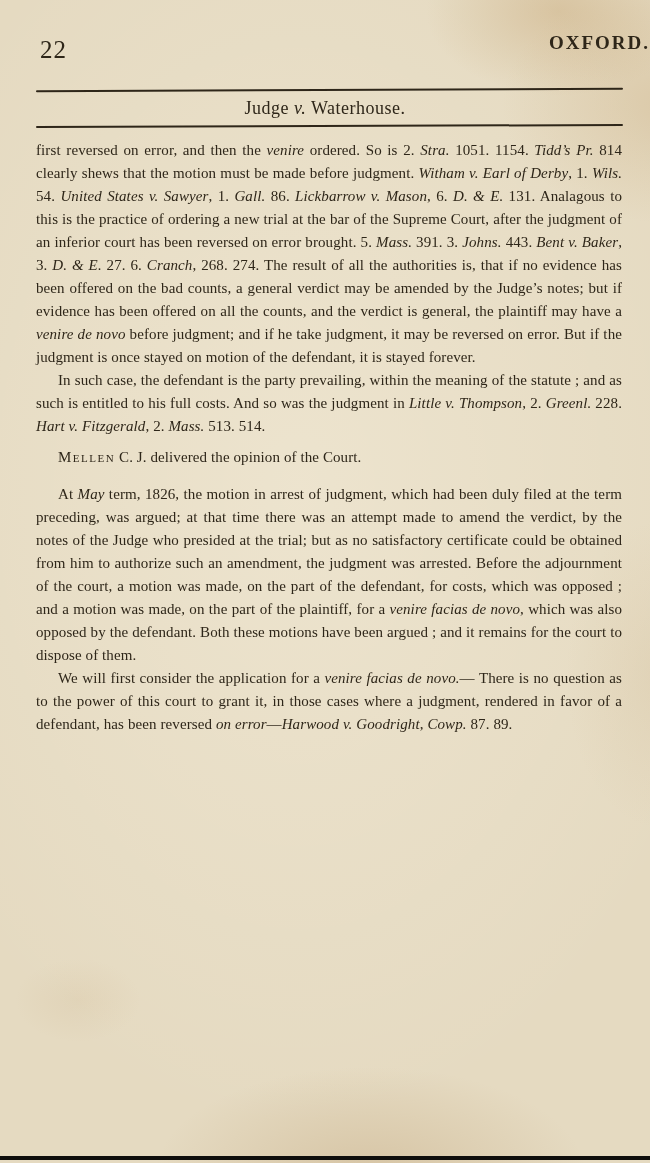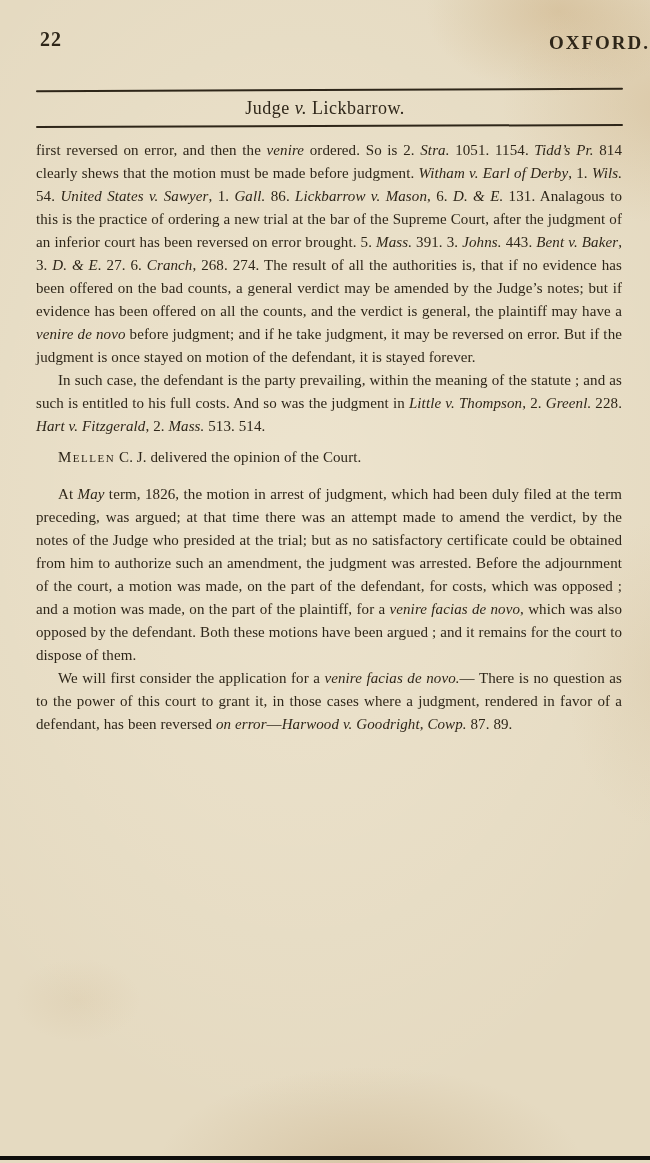--- a/index.html
+++ b/index.html
@@ -21,22 +21,22 @@
     background-image:
       radial-gradient(ellipse 190px 120px at 86% 1%, rgba(185,143,84,0.30), rgba(185,143,84,0) 70%),
       radial-gradient(ellipse 240px 170px at 103% 9%, rgba(185,143,84,0.22), rgba(185,143,84,0) 70%),
       radial-gradient(ellipse 300px 150px at 57% 101%, rgba(176,140,90,0.28), rgba(176,140,90,0) 72%),
       radial-gradient(ellipse 130px 220px at 101% 58%, rgba(185,150,100,0.12), rgba(185,150,100,0) 70%),
       radial-gradient(ellipse 90px 60px at 12% 86%, rgba(185,150,100,0.10), rgba(185,150,100,0) 70%),
       radial-gradient(ellipse 520px 760px at 46% 42%, rgba(255,250,236,0.30), rgba(255,250,236,0) 85%);
     color:var(--ink);
   }
   .pagenum{
-    position:absolute;left:40px;top:28px;
-    font-size:20px;font-weight:bold;letter-spacing:1px;
+    position:absolute;left:40px;top:36px;
+    font-size:25px;font-weight:normal;letter-spacing:1px;
   }
   .running-title{
     position:absolute;left:0;top:32px;width:100%;
     text-align:right;font-size:19px;font-weight:bold;letter-spacing:2px;
   }
   .rule{
     position:absolute;left:36px;width:587px;height:2px;
     background:var(--ink);border-radius:2px;
   }
   .rule-top{top:89px;transform:rotate(-0.25deg);}
@@ -66,21 +66,21 @@
 <body>
 
 <div class="page">
 
   <span class="pagenum">22</span>
 
   <div class="running-title">OXFORD.</div>
 
   <div class="rule rule-top"></div>
 
-  <div class="case-title"><span>Judge</span> <span class="it">v.</span> <span>Lickbarrow.</span></div>
+  <div class="case-title"><span>Judge</span> <span class="it">v.</span> <span>Waterhouse.</span></div>
 
   <div class="rule rule-bottom"></div>
 
   <div class="body-text">
       <p class="para"><span>first reversed on error, and then the </span><span class="it">venire</span><span> ordered.  So is 2. </span><span class="it">Stra.</span><span> 1051. 1154.  </span><span class="it">Tidd’s Pr.</span><span> 814 clearly shews that the motion must be made before judgment.  </span><span class="it">Witham v. Earl of Derby</span><span>, 1. </span><span class="it">Wils.</span><span> 54.  </span><span class="it">United States v. Sawyer</span><span>, 1. </span><span class="it">Gall.</span><span> 86.  </span><span class="it">Lickbarrow v. Mason</span><span>, 6. </span><span class="it">D. &amp; E.</span><span> 131.  Analagous to this is the practice of ordering a new trial at the bar of the Supreme Court, after the judgment of an inferior court has been reversed on error brought.  5. </span><span class="it">Mass.</span><span> 391.  3. </span><span class="it">Johns.</span><span> 443.  </span><span class="it">Bent v. Baker</span><span>, 3. </span><span class="it">D. &amp; E.</span><span> 27. 6. </span><span class="it">Cranch</span><span>, 268. 274.  The result of all the authorities is, that if no evidence has been offered on the bad counts, a general verdict may be amended by the Judge’s notes; but if evidence has been offered on all the counts, and the verdict is general, the plaintiff may have a </span><span class="it">venire de novo</span><span> before judgment; and if he take judgment, it may be reversed on error.  But if the judgment is once stayed on motion of the defendant, it is stayed forever.</span></p>
       <p class="para indent"><span>In such case, the defendant is the party prevailing, within the meaning of the statute ; and as such is entitled to his full costs.  And so was the judgment in </span><span class="it">Little v. Thompson</span><span>, 2. </span><span class="it">Greenl.</span><span> 228.  </span><span class="it">Hart v. Fitzgerald</span><span>, 2. </span><span class="it">Mass.</span><span> 513. 514.</span></p>
       <p class="para indent space-before space-after"><span class="sc">Mellen</span><span> C. J.  delivered the opinion of the Court.</span></p>
       <p class="para indent space-before"><span>At </span><span class="it">May</span><span> term, 1826, the motion in arrest of judgment, which had been duly filed at the term preceding, was argued; at that time there was an attempt made to amend the verdict, by the notes of the Judge who presided at the trial; but as no satisfactory certificate could be obtained from him to authorize such an amendment, the judgment was arrested.  Before the adjournment of the court, a motion was made, on the part of the defendant, for costs, which was opposed ; and a motion was made, on the part of the plaintiff, for a </span><span class="it">venire facias de novo</span><span>, which was also opposed by the defendant.  Both these motions have been argued ; and it remains for the court to dispose of them.</span></p>
       <p class="para indent"><span>We will first consider the application for a </span><span class="it">venire facias de novo.</span><span>— There is no question as to the power of this court to grant it, in those cases where a judgment, rendered in favor of a defendant, has been reversed </span><span class="it">on error</span><span>—</span><span class="it">Harwood v. Goodright</span><span>, </span><span class="it">Cowp.</span><span> 87. 89.</span></p>
     </div>

